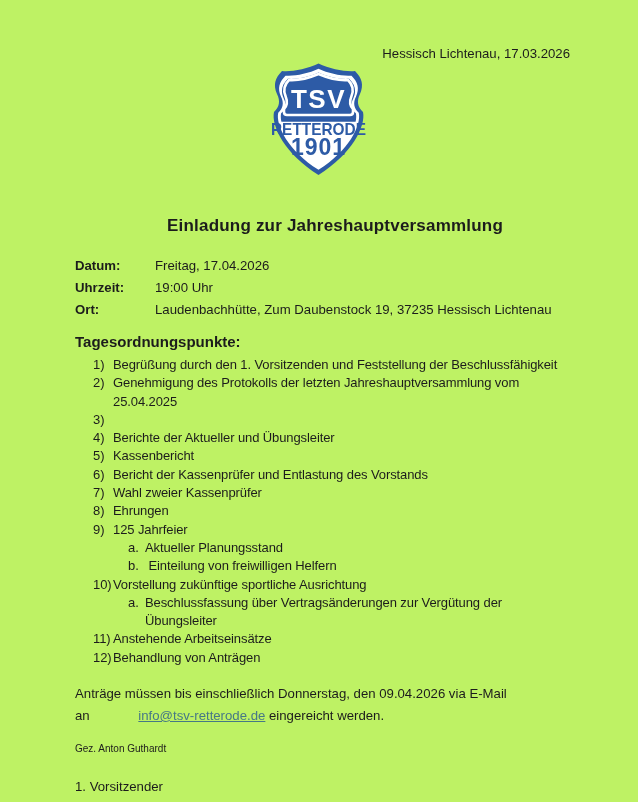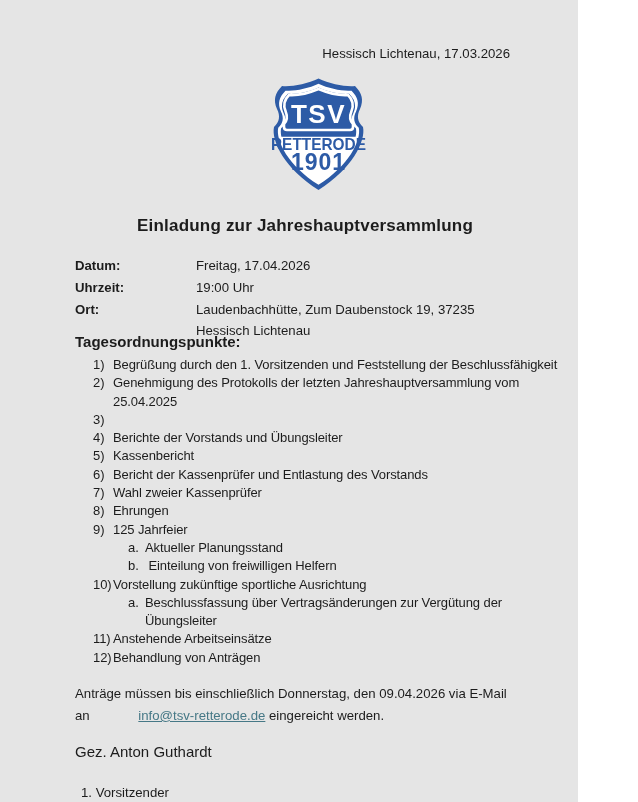--- a/index.html
+++ b/index.html
@@ -1,60 +1,60 @@
 <!DOCTYPE html>
 <html><head>
 <meta charset="utf-8">
 <style>
   html,body{margin:0;padding:0;background:#ffffff;}
   .page{
     position:relative;
-    width:578px;height:802px;
-    background:#e5e5e5;
+    width:638px;height:802px;
+    background:#bef264;
     font-family:"Liberation Sans",sans-serif;
     color:#1c1c1c;
     overflow:hidden;
   }
   .dateline{
     position:absolute;top:46px;right:68px;
     font-size:13.2px;
   }
-  .logo{position:absolute;top:77px;left:262px;width:113px;height:115px;}
+  .logo{position:absolute;top:62px;left:262px;width:113px;height:115px;}
   .logo svg{display:block;width:113px;height:115px;}
   .title{
     position:absolute;top:200px;left:0;width:100%;
     margin:16px;text-align:center;
     font-size:17px;font-weight:bold;letter-spacing:.2px;
   }
   .details{
     position:absolute;top:255px;left:75px;right:60px;
     font-size:13.2px;line-height:21.8px;
   }
-  .drow{display:flex;gap:41px;}
+  .drow{display:flex;}
   .dlabel{width:80px;flex:none;font-weight:bold;}
   .agenda-heading{
     position:absolute;top:333px;left:75px;
     margin:0;font-size:15px;font-weight:bold;
   }
   .agenda{
     position:absolute;top:356px;left:93px;width:482px;
     font-size:13px;line-height:18.3px;letter-spacing:-0.1px;
   }
   .aitem{display:flex;}
   .anum{min-width:20px;flex:none;}
   .atext,.stext{white-space:pre-wrap;}
   .sitem{display:flex;padding-left:35px;}
   .snum{min-width:17px;flex:none;}
   .note{
     position:absolute;top:683px;left:75px;width:505px;
     margin:0;font-size:13.2px;line-height:21.7px;
   }
   .email{text-decoration:underline;cursor:pointer;}
-  .signature{position:absolute;top:743px;left:75px;margin:0;font-size:15px;}
-  .role{position:absolute;top:779px;left:75px;margin:6px;font-size:13.2px;}
+  .signature{position:absolute;top:743px;left:75px;margin:0;font-size:10px;}
+  .role{position:absolute;top:779px;left:75px;margin:0;font-size:13.2px;}
 </style>
 </head>
 <body>
 
 <div class="page">
 
   <div class="dateline">Hessisch Lichtenau, 17.03.2026</div>
 
   <div class="logo" style="color: rgb(45, 91, 166);">
     <svg viewBox="0 0 113 115">
@@ -135,21 +135,21 @@
       <div class="aitem">
         <span class="anum">2)</span>
         <span class="atext">Genehmigung des Protokolls der letzten Jahreshauptversammlung vom
 25.04.2025</span>
       </div>
       <div class="aitem">
         <span class="anum">3)</span>
       </div>
       <div class="aitem">
         <span class="anum">4)</span>
-        <span class="atext">Berichte der Vorstands und Übungsleiter</span>
+        <span class="atext">Berichte der Aktueller und Übungsleiter</span>
       </div>
       <div class="aitem">
         <span class="anum">5)</span>
         <span class="atext">Kassenbericht</span>
       </div>
       <div class="aitem">
         <span class="anum">6)</span>
         <span class="atext">Bericht der Kassenprüfer und Entlastung des Vorstands</span>
       </div>
       <div class="aitem">

